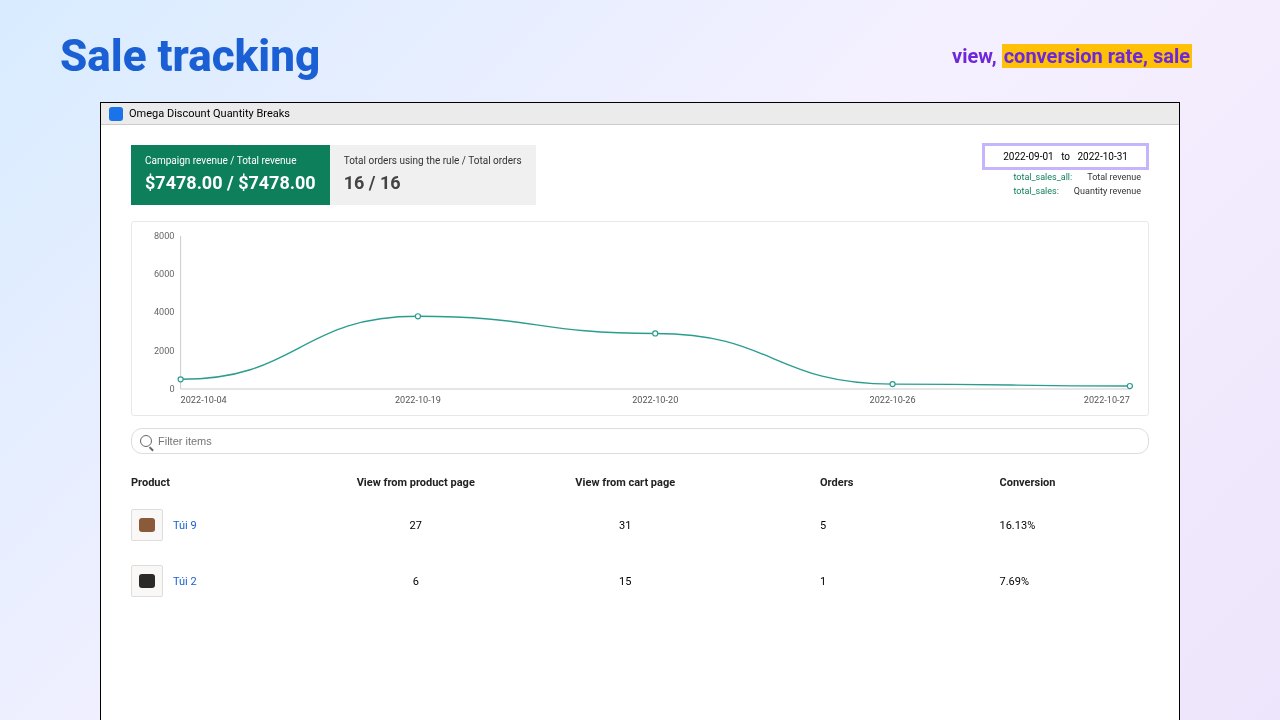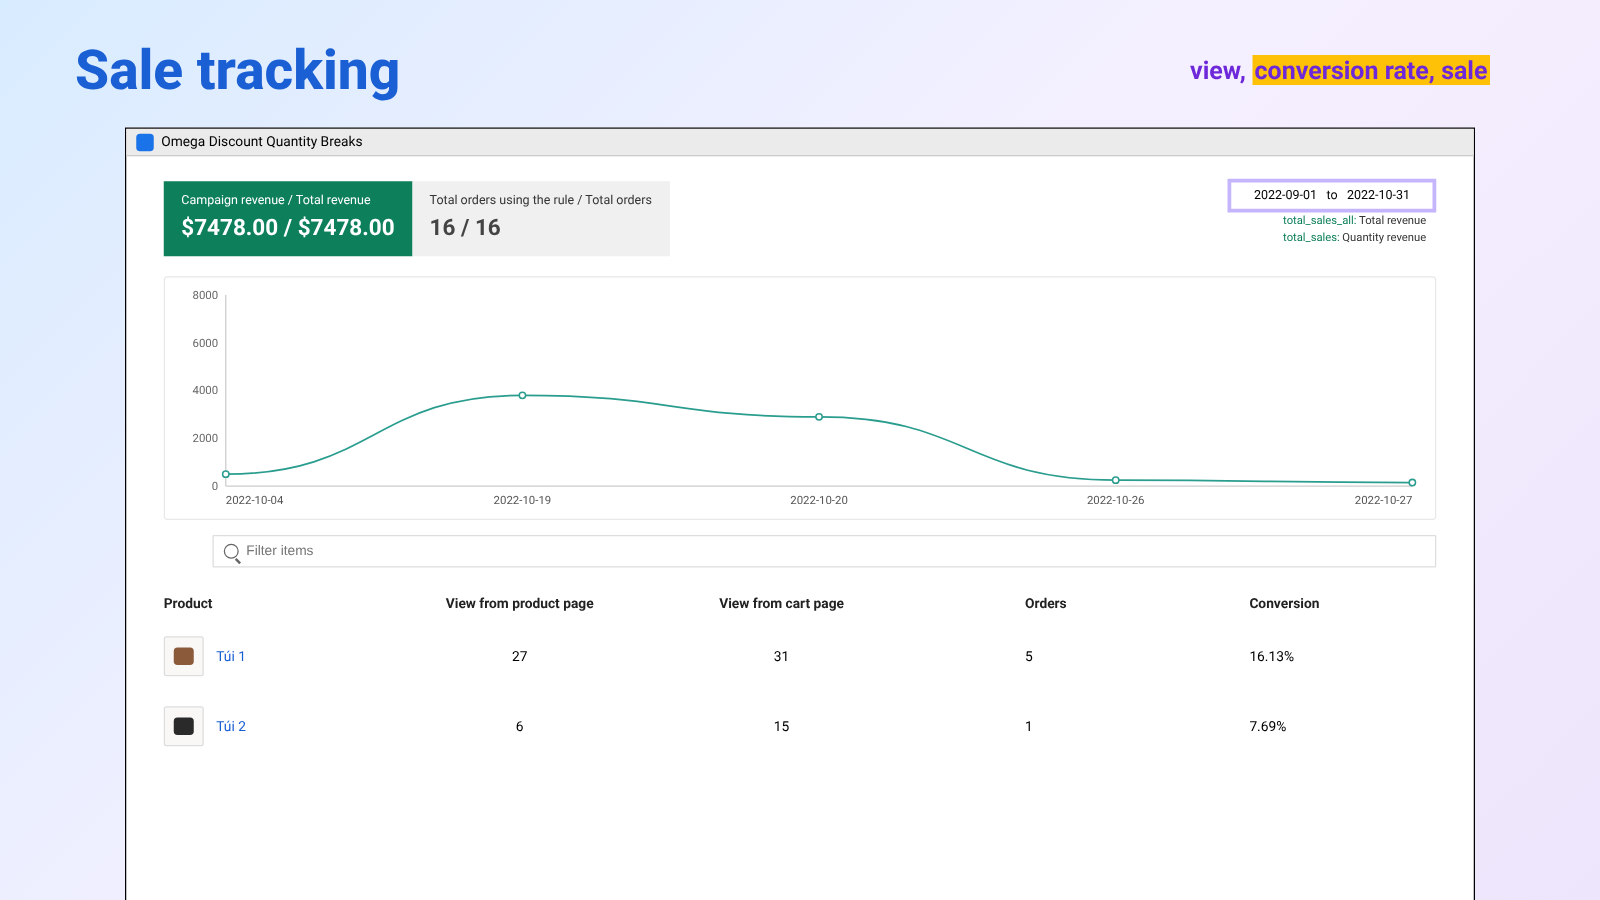--- a/index.html
+++ b/index.html
@@ -79,41 +79,40 @@
     font-size: 10px;
     background: #fff;
   }
   .legend {
     position: absolute;
     right: 38px;
     top: 68px;
     font-size: 9px;
     line-height: 1.5;
   }
-  .legend-row { display: flex; gap: 2px; }
+  .legend-row { display: flex; gap: 15px; }
   .legend-key { color: #0d7f5a; }
   .legend-val { color: #333; }
   .chart {
     margin-top: 16px;
     border: 1px solid #e8e8e8;
     border-radius: 3px;
     padding: 8px 10px 4px 10px;
     height: 195px;
     position: relative;
   }
   .chart svg { width: 100%; height: 100%; }
   .filter-box {
     margin-top: 12px;
     border: 1px solid #ddd;
-    border-radius: 1px;
+    border-radius: 11px;
     display: flex;
     align-items: center;
     padding: 4px 8px;
     height: 26px;
-    margin-left: 39px;
   }
   .filter-box .search-icon {
     width: 12px; height: 12px; margin-right: 6px;
     border: 1.5px solid #666; border-radius: 50%;
     position: relative;
   }
   .filter-box .search-icon::after {
     content: ''; position: absolute; width: 5px; height: 1.5px;
     background: #666; bottom: -3px; right: -3px; transform: rotate(45deg);
   }
@@ -226,21 +225,21 @@
         <div>View from cart page</div>
         <div>Orders</div>
         <div>Conversion</div>
       </div>
       <div id="tbody">
           <div class="trow">
     <div class="prod-cell">
       <div class="thumb">
         <div class="thumb-inner" style="background:#8b5a3a"></div>
       </div>
-      <span class="prod-link">Túi 1</span>
+      <span class="prod-link">Túi 9</span>
     </div>
     <div>27</div>
     <div>31</div>
     <div>5</div>
     <div>16.13%</div>
   </div>
           <div class="trow">
     <div class="prod-cell">
       <div class="thumb">
         <div class="thumb-inner" style="background:#2a2a2a"></div>

